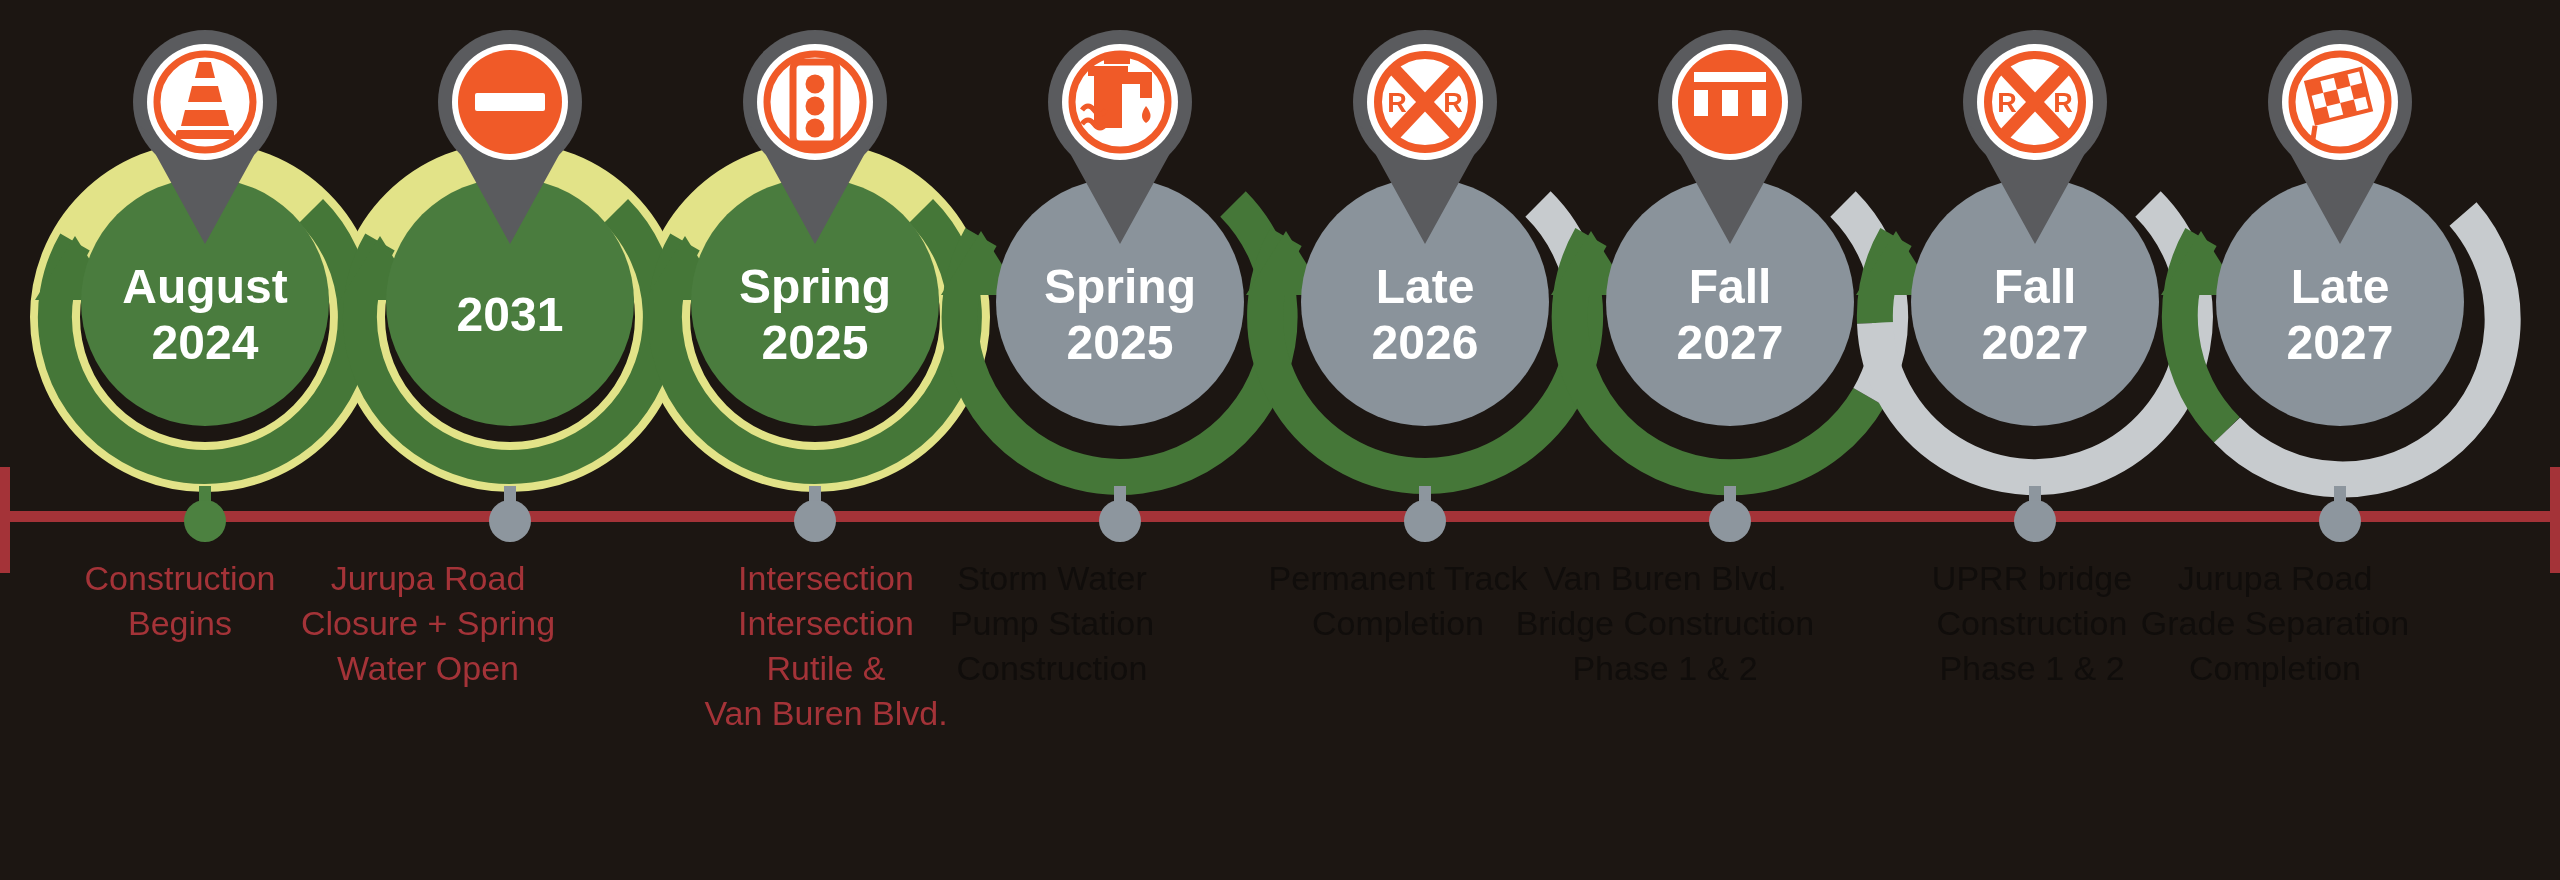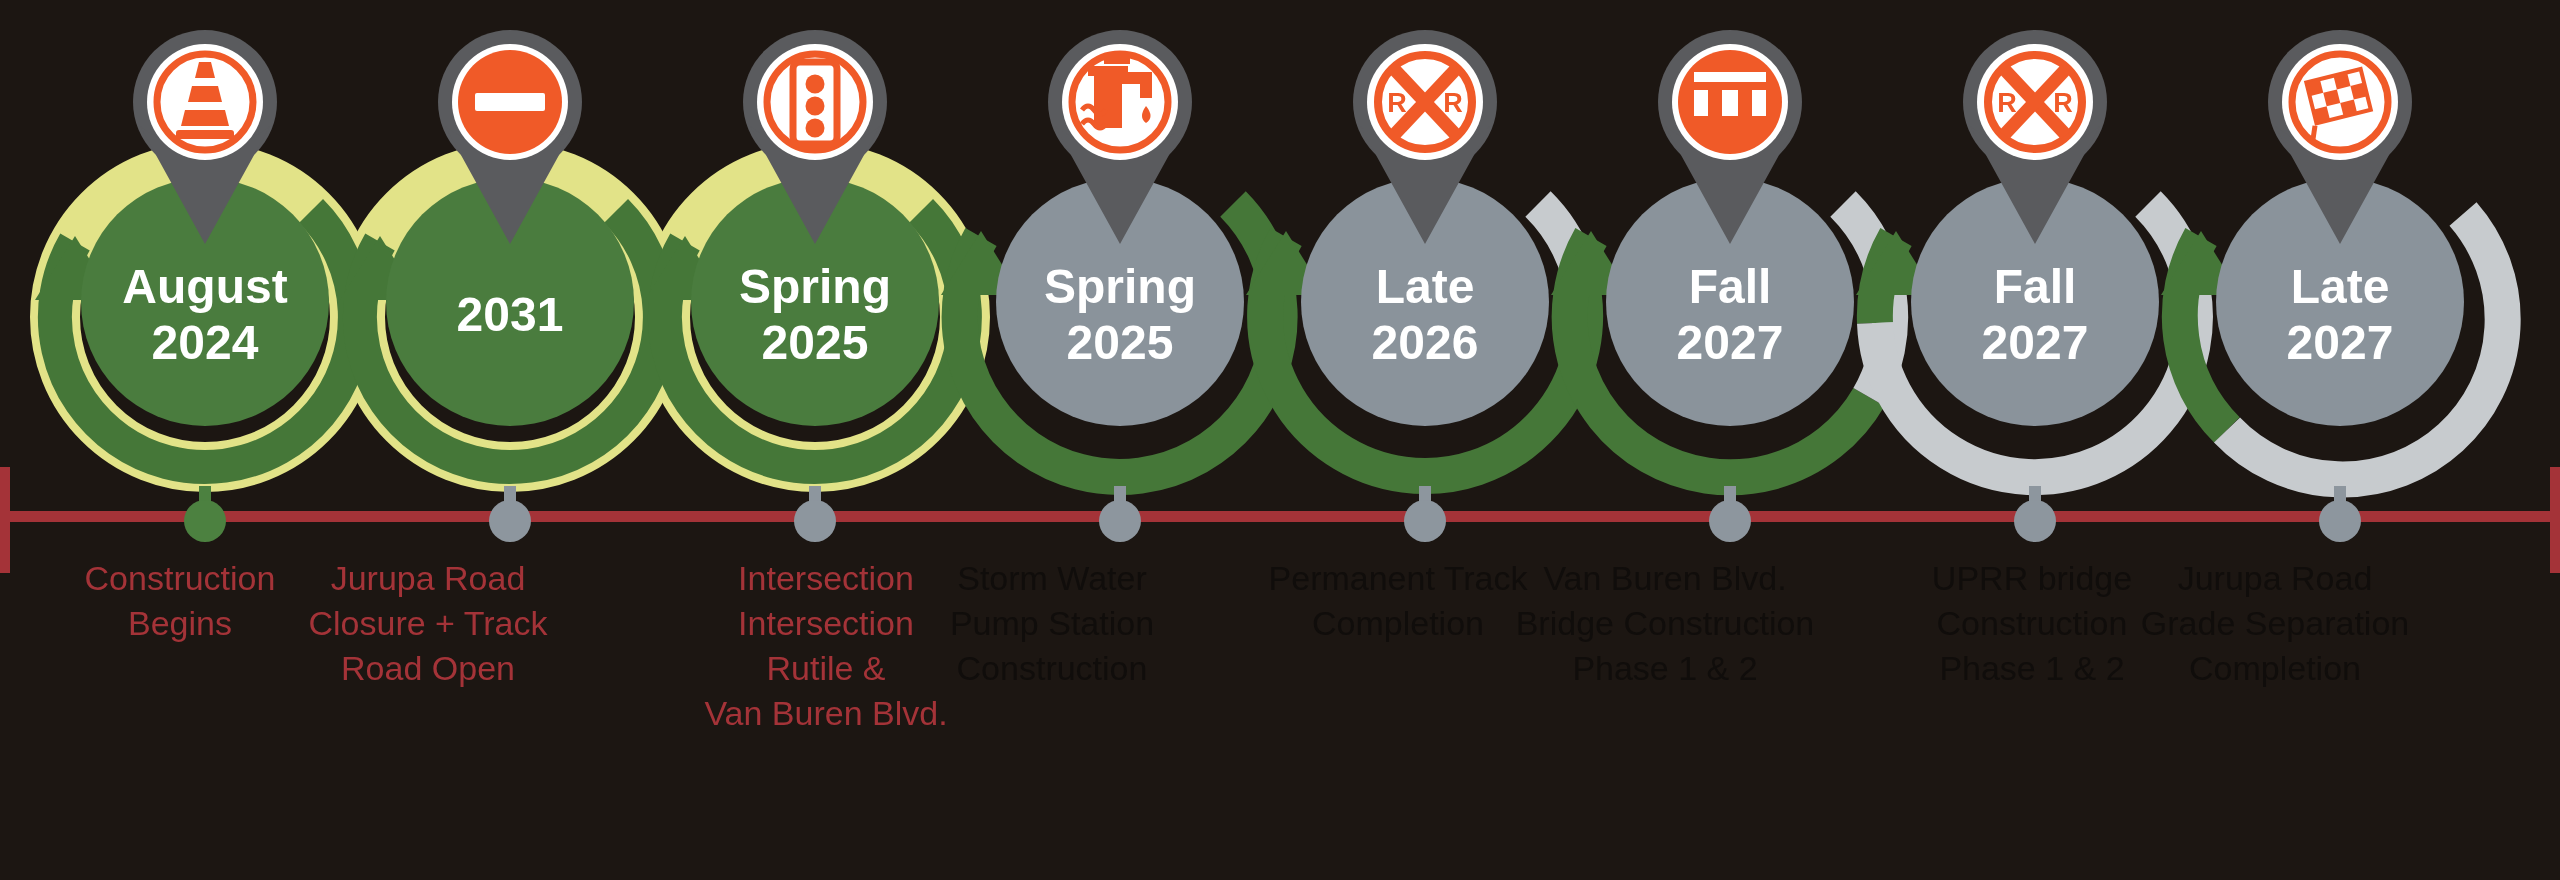--- a/index.html
+++ b/index.html
@@ -125,22 +125,22 @@
       <circle cx="85" cy="76" r="72" fill="#5a5b5e"></circle>
       <path d="M 20,100 Q 85,150 150,100 L 85,218 Z" fill="#5a5b5e"></path>
       <circle cx="85" cy="76" r="58" fill="#ffffff"></circle>
       <g transform="translate(85,76)">
         <circle r="52" fill="#f05a28"></circle>
         <rect x="-35" y="-9" width="70" height="18" rx="2" fill="#ffffff"></rect>
       </g>
     </svg>
     <div class="lbl red" style="left:238px">
       <div>Jurupa Road</div>
-      <div>Closure + Track</div>
-      <div>Road Open</div>
+      <div>Closure + Spring</div>
+      <div>Water Open</div>
 
     </div>
   </div>
 
   <div class="milestone">
     <div class="date-circle green" style="left:691px">
       <span>Spring</span>
       <span>2025</span>
     </div>
     <svg class="pin" style="left:730px" width="170" height="240" viewBox="0 0 170 240">

